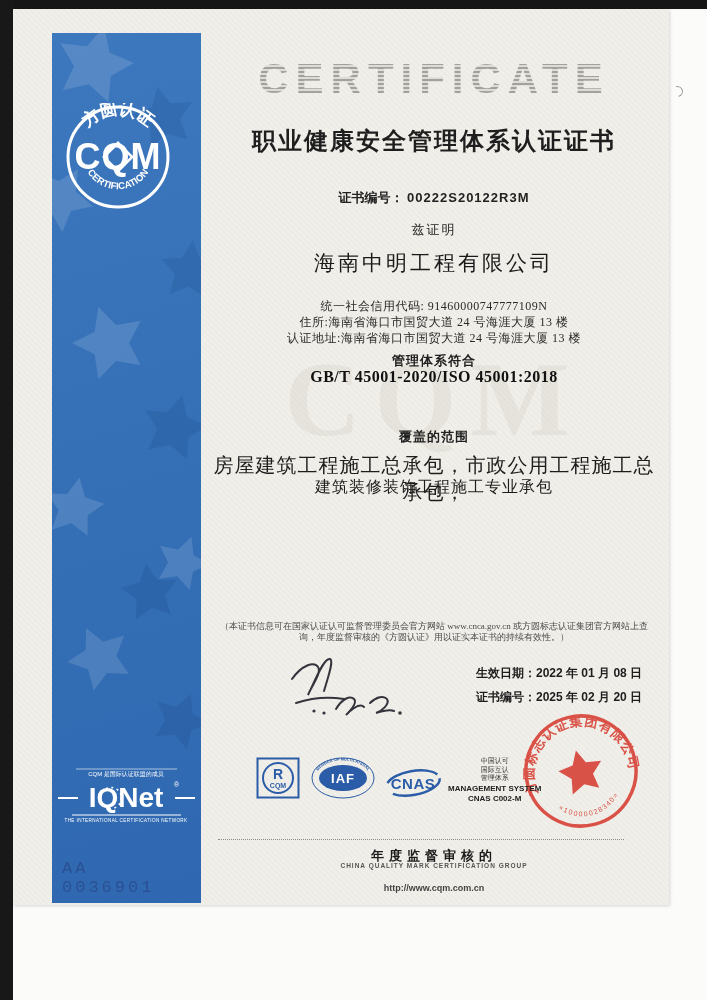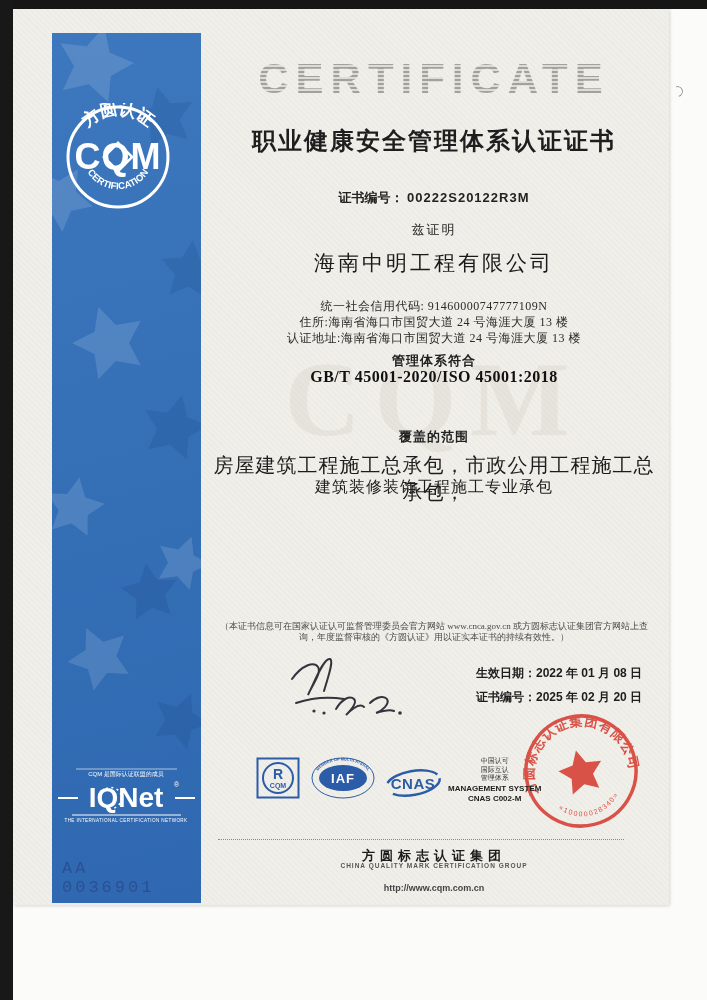--- a/index.html
+++ b/index.html
@@ -221,17 +221,17 @@
     <div class="abs accr">
       <div>中国认可</div>
       <div>国际互认</div>
       <div>管理体系</div>
       <div class="en">MANAGEMENT SYSTEM</div>
       <div class="en">CNAS C002-M</div>
     </div>
 
     <div class="abs divider"></div>
 
-    <div class="abs c f-cn">方圆标志认证集团</div>
+    <div class="abs c f-cn">年度监督审核的</div>
     <div class="abs c f-en">CHINA QUALITY MARK CERTIFICATION GROUP</div>
     <div class="abs c f-web">http://www.cqm.com.cn</div>
   </div>
 </div>
 
 </body></html>

